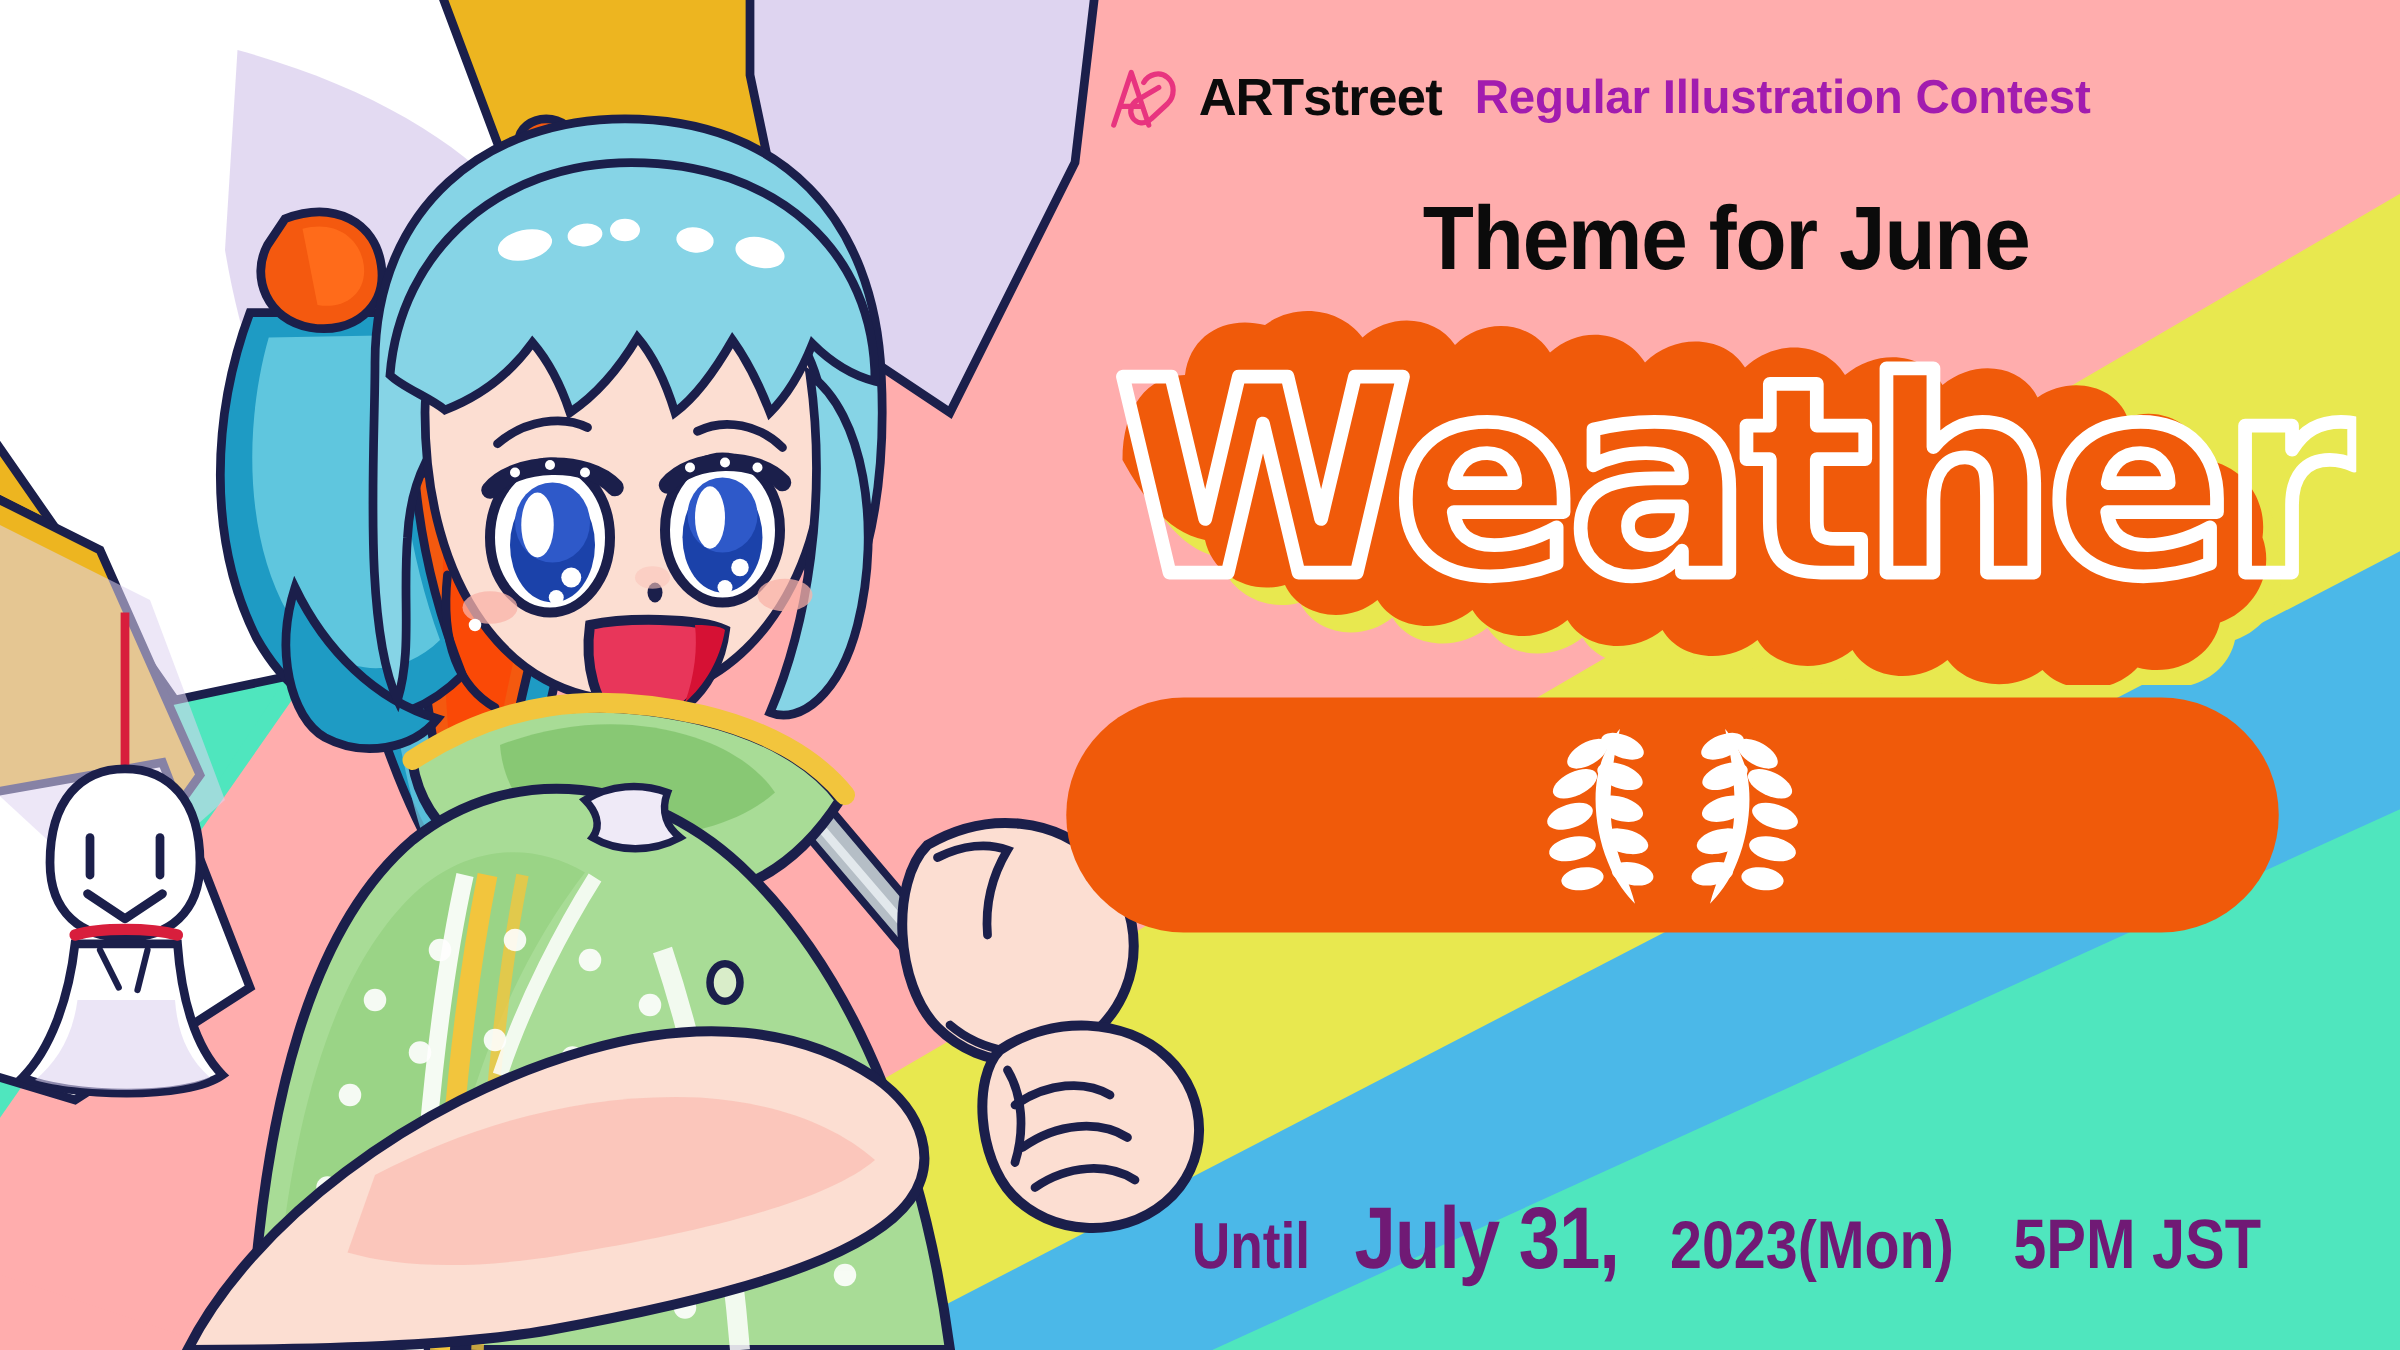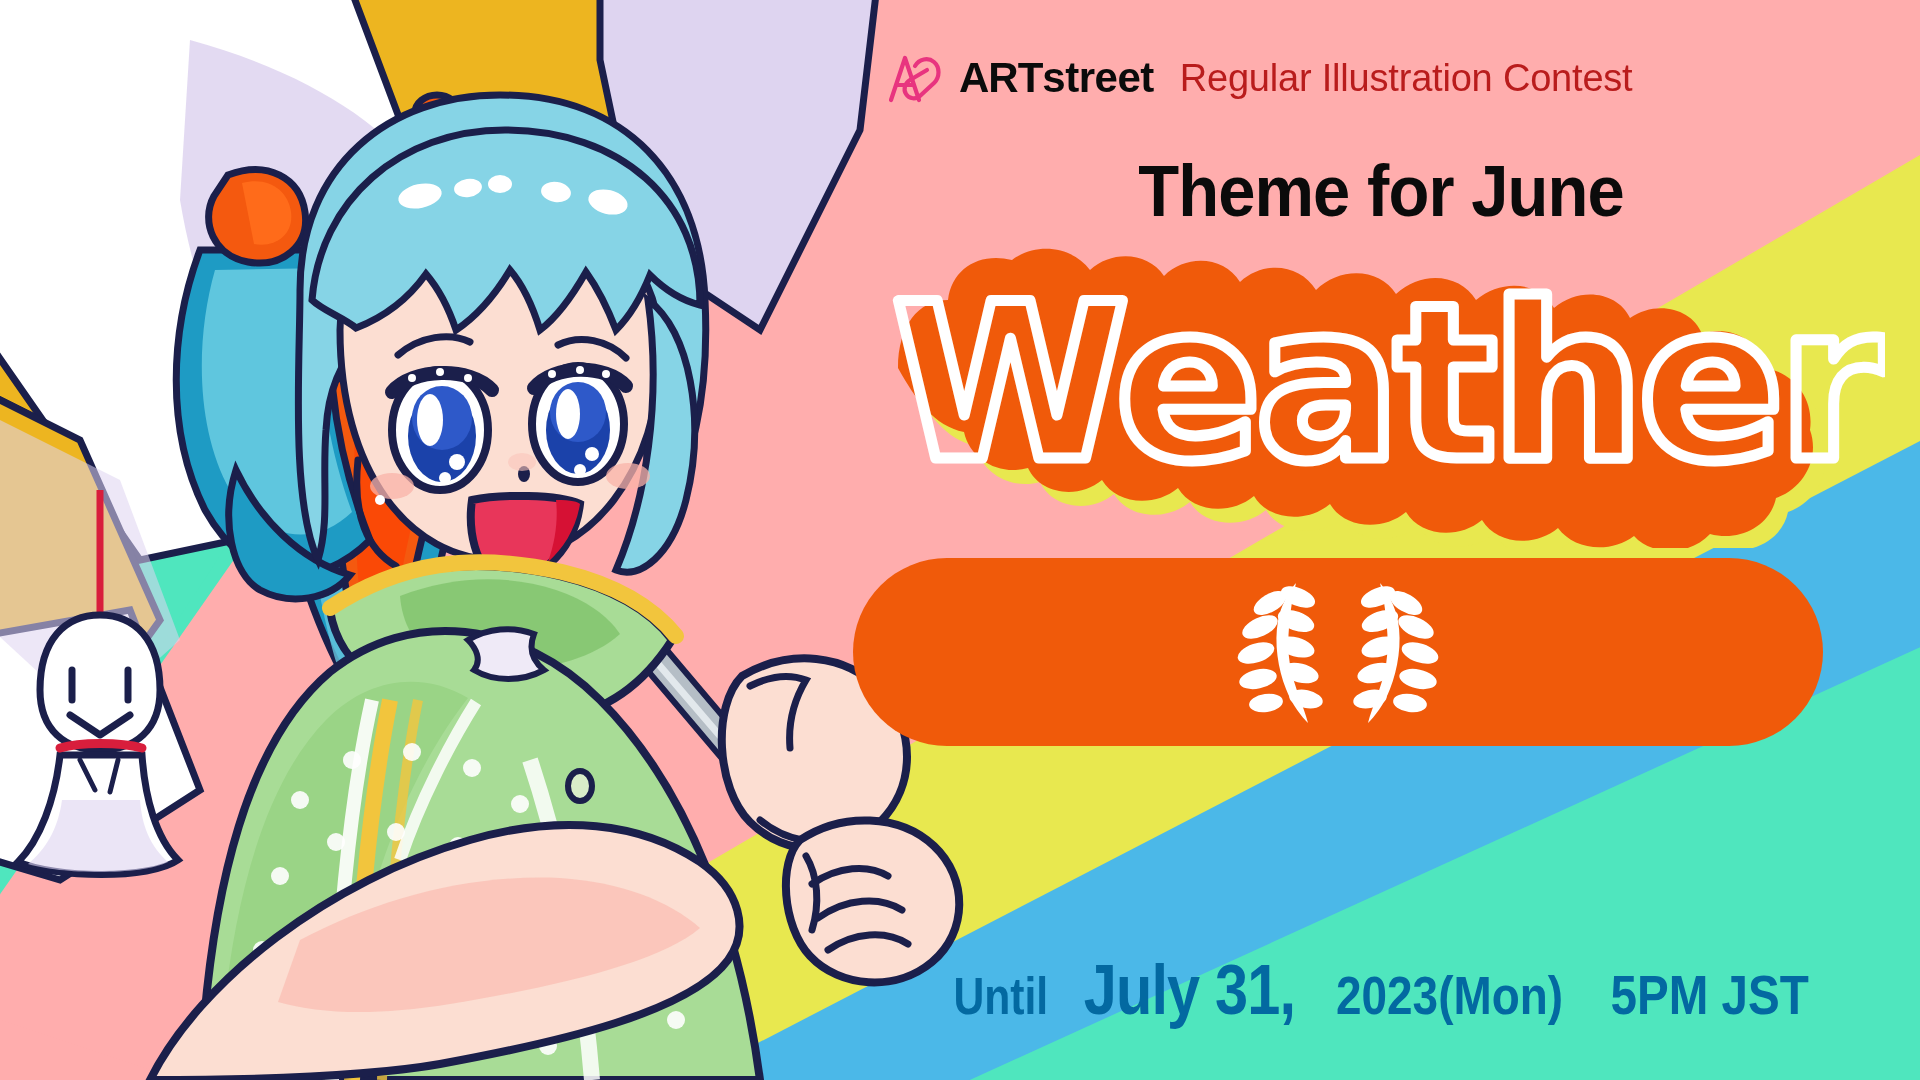--- a/index.html
+++ b/index.html
@@ -39,21 +39,21 @@
   .as-logo { width:60px; height:52px; flex:0 0 auto; display:block; }
   .brand {
     font-family:"Liberation Sans", sans-serif;
     font-size:42px; font-weight:700; color:#0b0b0b;
     letter-spacing:-0.5px; line-height:1;
   }
   .brand .art { font-weight:800; letter-spacing:-1px; }
   .brand .street { font-weight:700; }
   .contest-title {
     font-family:"Liberation Sans", sans-serif;
-    font-size:38px; font-weight:400; color:#b91c1c;
+    font-size:38px; font-weight:700; color:#a21caf;
     letter-spacing:-0.2px; line-height:1;
     margin-left:12px;
   }
 
   
   .theme-line {
     position:absolute;
     left:0; right:18px; top:150px;
     text-align:center;
     font-family:"Liberation Sans", sans-serif;
@@ -120,21 +120,21 @@
     margin-left:-2px;
     transform:scaleX(0.92); transform-origin:left center;
   }
 
   
   .deadline {
     position:absolute;
     left:0; right:10px; top:955px;
     text-align:center;
     white-space:nowrap;
-    color:#0369a1;
+    color:#701a75;
     font-family:"Liberation Sans", sans-serif;
     font-weight:800;
     line-height:1;
   }
   .dl-until { font-size:52px; letter-spacing:0px; transform:scaleX(0.82); display:inline-block; }
   .dl-date  { font-size:70px; letter-spacing:-1px; transform:scaleX(0.85); display:inline-block; margin:0 2px; }
   .dl-rest  { font-size:54px; letter-spacing:0px; transform:scaleX(0.85); display:inline-block; }
   .dl-time  { font-size:56px; letter-spacing:0px; transform:scaleX(0.85); display:inline-block; margin-left:10px; }
 </style>
 </head>

